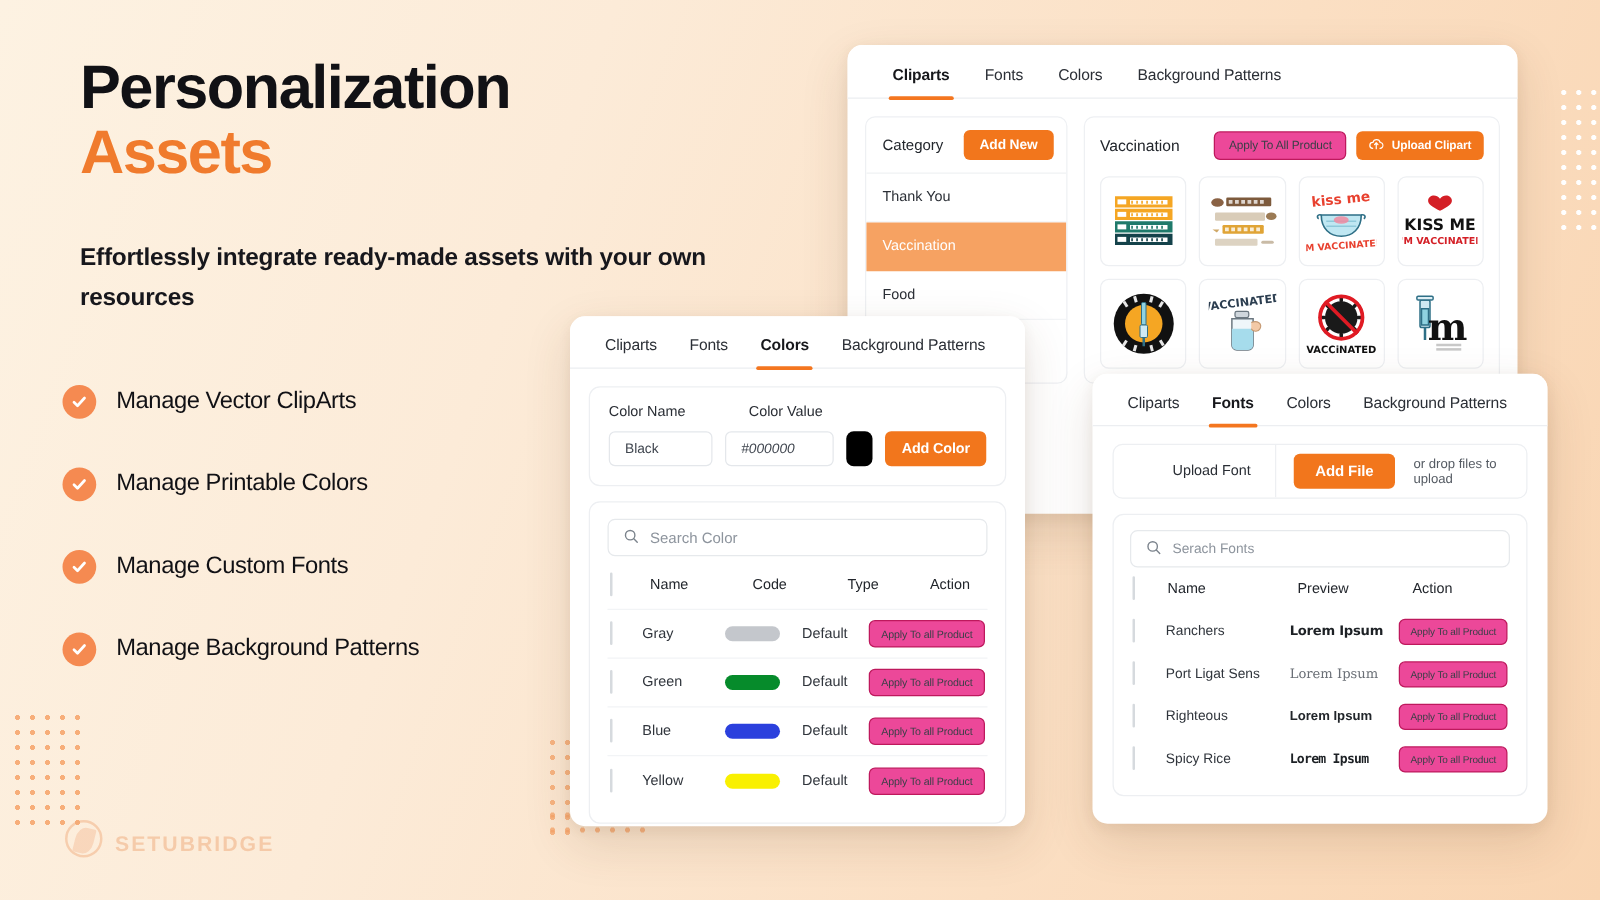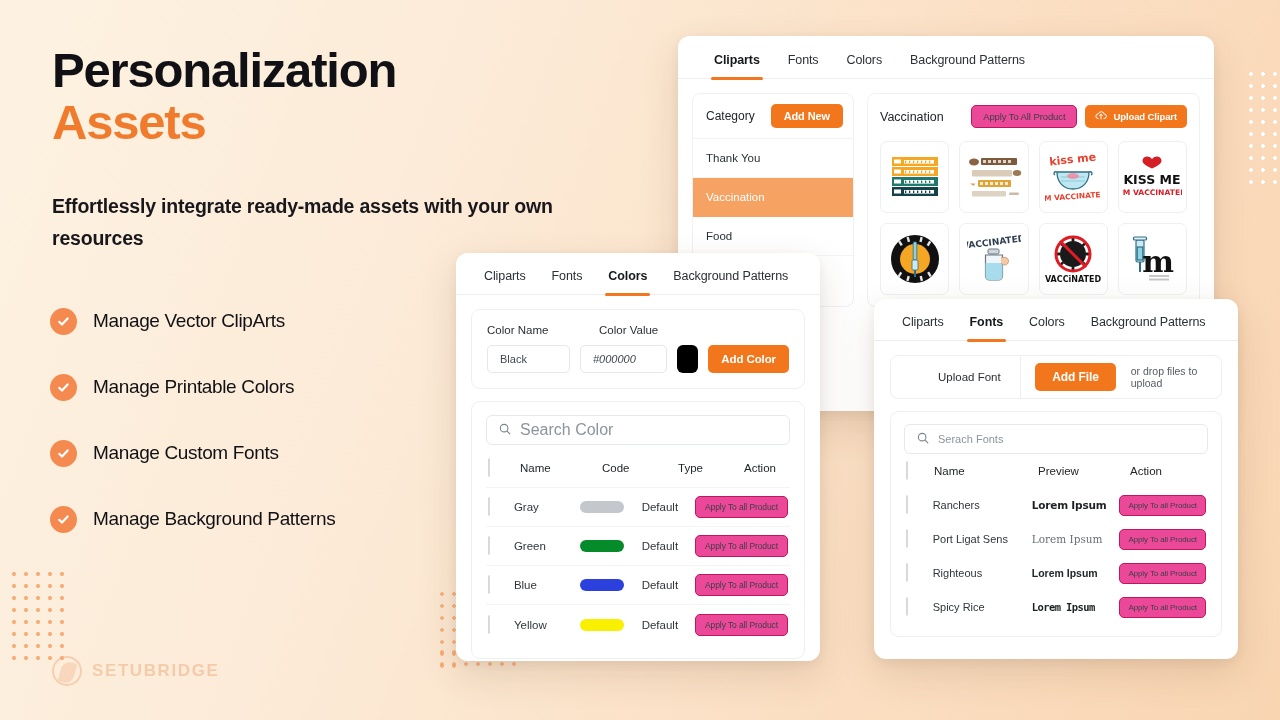--- a/index.html
+++ b/index.html
@@ -33,21 +33,21 @@
     opacity: .75;
   }
   .dots-mid-h {
     left: 436px; top: 646px; width: 84px; height: 26px;
     background-image: radial-gradient(#f6a368 1.8px, transparent 2.0px);
     background-size: 12px 12px;
     opacity: .75;
   }
 
   
-  .hero { position: absolute; left: 52px; top: 46px; width: 600px; }
+  .hero { position: absolute; left: 64px; top: 46px; width: 600px; }
   .hero h1 {
     font-size: 49px; font-weight: 800; line-height: 1.02;
     letter-spacing: -1.2px; color: #111115;
   }
   .hero h1 .accent { color: #f07b2d; display: block; margin-top: 2px; }
   .hero .sub {
     margin-top: 43px; font-size: 19.5px; font-weight: 700;
     line-height: 1.62; color: #17171c; letter-spacing: -.2px;
     max-width: 575px;
   }
@@ -62,21 +62,21 @@
     margin-right: 16px;
   }
   .check svg { display: block; }
   .feature-label {
     font-size: 19px; font-weight: 400; color: #111115; letter-spacing: -.35px;
   }
 
   
   .watermark {
     position: absolute; left: 52px; top: 656px;
-    display: flex; align-items: center; gap: 10px;
+    display: flex; align-items: flex-end; gap: 10px;
     opacity: .45;
   }
   .wm-mark {
     width: 30px; height: 30px; border-radius: 50%;
     border: 2px solid #f0a877; position: relative; overflow: hidden;
   }
   .wm-mark::after {
     content: ""; position: absolute; left: 6px; top: 4px;
     width: 15px; height: 21px; border-radius: 50% 8% 50% 8%;
     background: #f5bc96; transform: rotate(14deg);
@@ -173,21 +173,21 @@
   .co-row { display: flex; align-items: center; gap: 10px; }
   .co-row .field { height: 28px; padding: 0 12px; font-size: 11px; color: #414750; }
   .co-row .f1 { width: 102px; }
   .co-row .f2 { width: 108px; font-style: italic; }
   .sw { width: 28px; height: 28px; border-radius: 6px; }
   .co-row .btn-orange { height: 28px; padding: 0 13px; font-size: 11.5px; }
   .co-list { margin-top: 12px; padding: 13px 14px 14px 14px; }
   .co-search {
     height: 30px; border: 1px solid #e6e9ec; border-radius: 6px;
     display: flex; align-items: center; gap: 9px; padding: 0 12px;
-    font-size: 16px; color: #8d949d;
+    font-size: 12px; color: #8d949d;
   }
   .co-table { margin-top: 4px; }
   .co-tr {
     display: flex; align-items: center; height: 39px;
     border-bottom: 1px solid #f2f4f6; padding: 0 2px;
   }
   .co-tr:last-child { border-bottom: 0; }
   .co-tr .c-chk { width: 32px; }
   .co-tr .c-name { width: 82px; font-size: 11.5px; color: #30353c; }
   .co-tr .c-code { width: 76px; }

